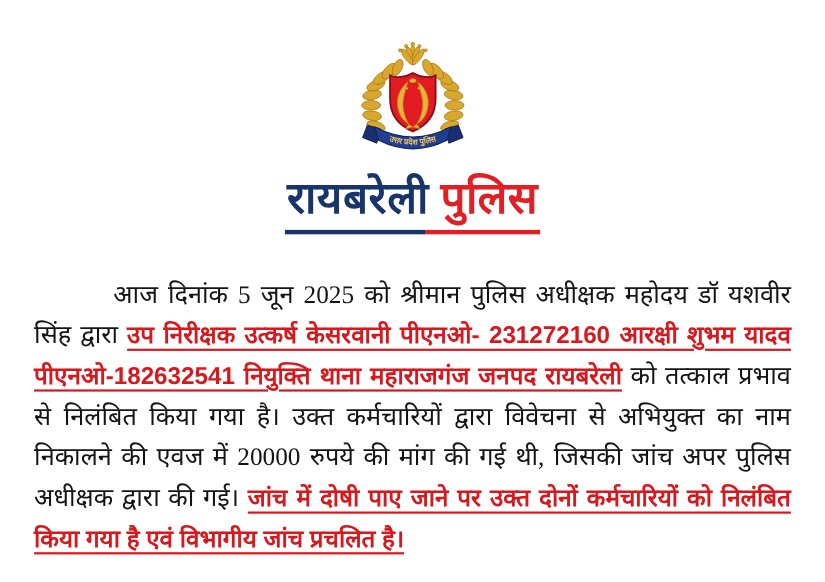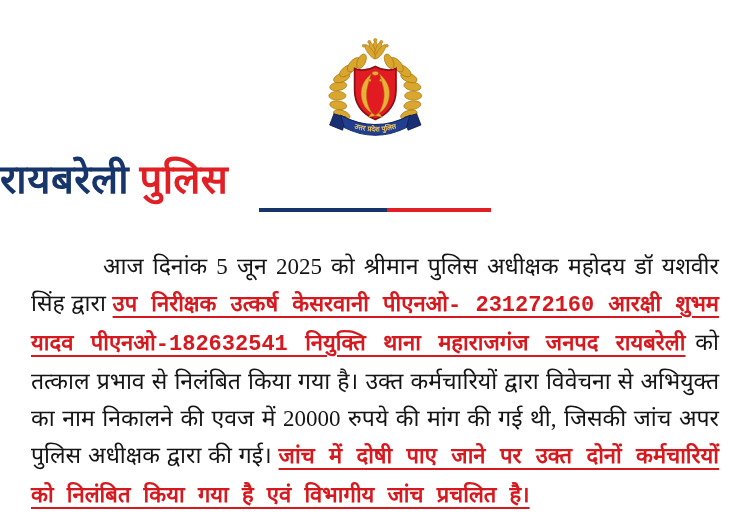--- a/index.html
+++ b/index.html
@@ -11,21 +11,21 @@
   }
   .page {
     width: 750px; height: 529px;
     box-sizing: border-box;
     padding-top: 38px;
   }
   .logo-wrap { text-align: center; }
   .logo-wrap svg { height: 112px; display: inline-block; }
 
   .title-line {
-    text-align: left;
+    text-align: center;
     margin-top: 2px;
     font-size: 40px;
     font-weight: 700;
     line-height: 48px;
     letter-spacing: 0.5px;
   }
   .title-navy { color: #17356B; }
   .title-red  { color: #E02024; }
   .title-underline {
     width: 232px; height: 4px;
@@ -38,21 +38,21 @@
     margin: 36px auto 0 auto;
     font-size: 23px;
     line-height: 37px;
     text-align: justify;
     text-indent: 72px;
     color: #141414;
   }
   .seg-red {
     color: #D6191F;
     font-weight: 700;
-    font-family: Liberation Mono, monospace;
+    font-family: Liberation Sans, sans-serif;
     font-size: 22px;
     text-decoration: underline;
     text-decoration-color: #D6191F;
     text-decoration-thickness: 2px;
     text-underline-offset: 5px;
   }
 </style>
 </head>
 <body>
 

